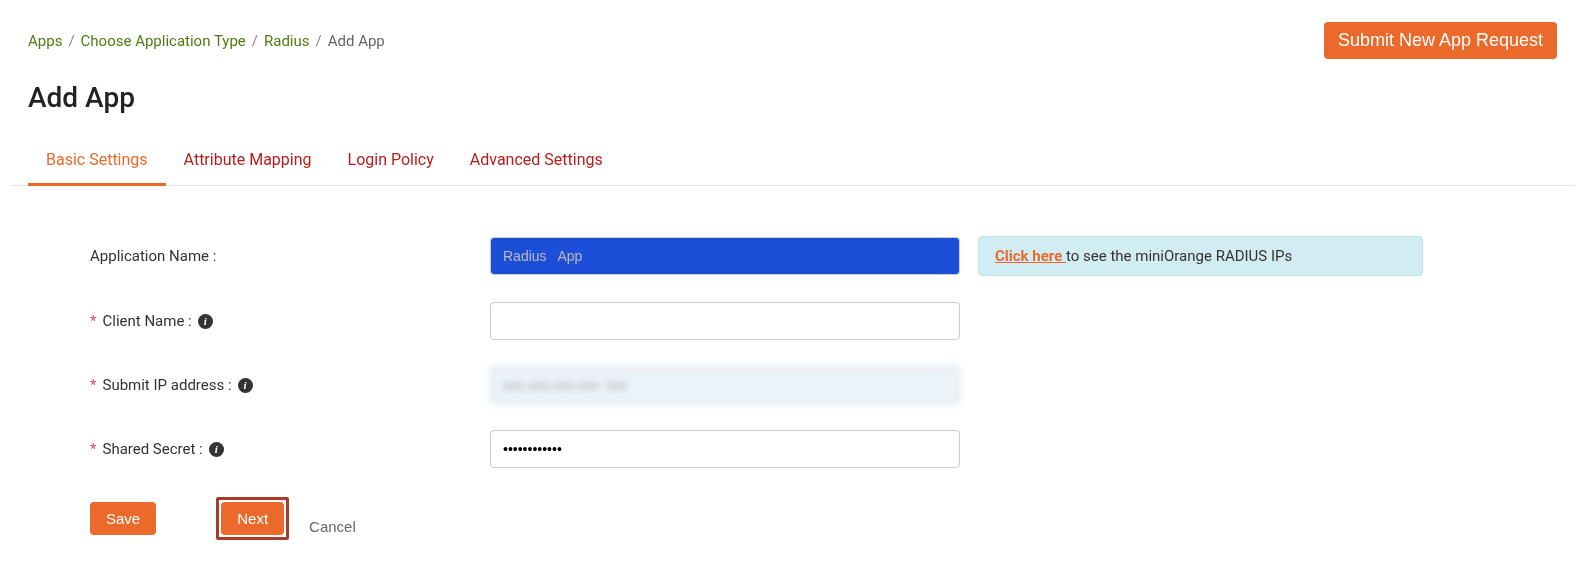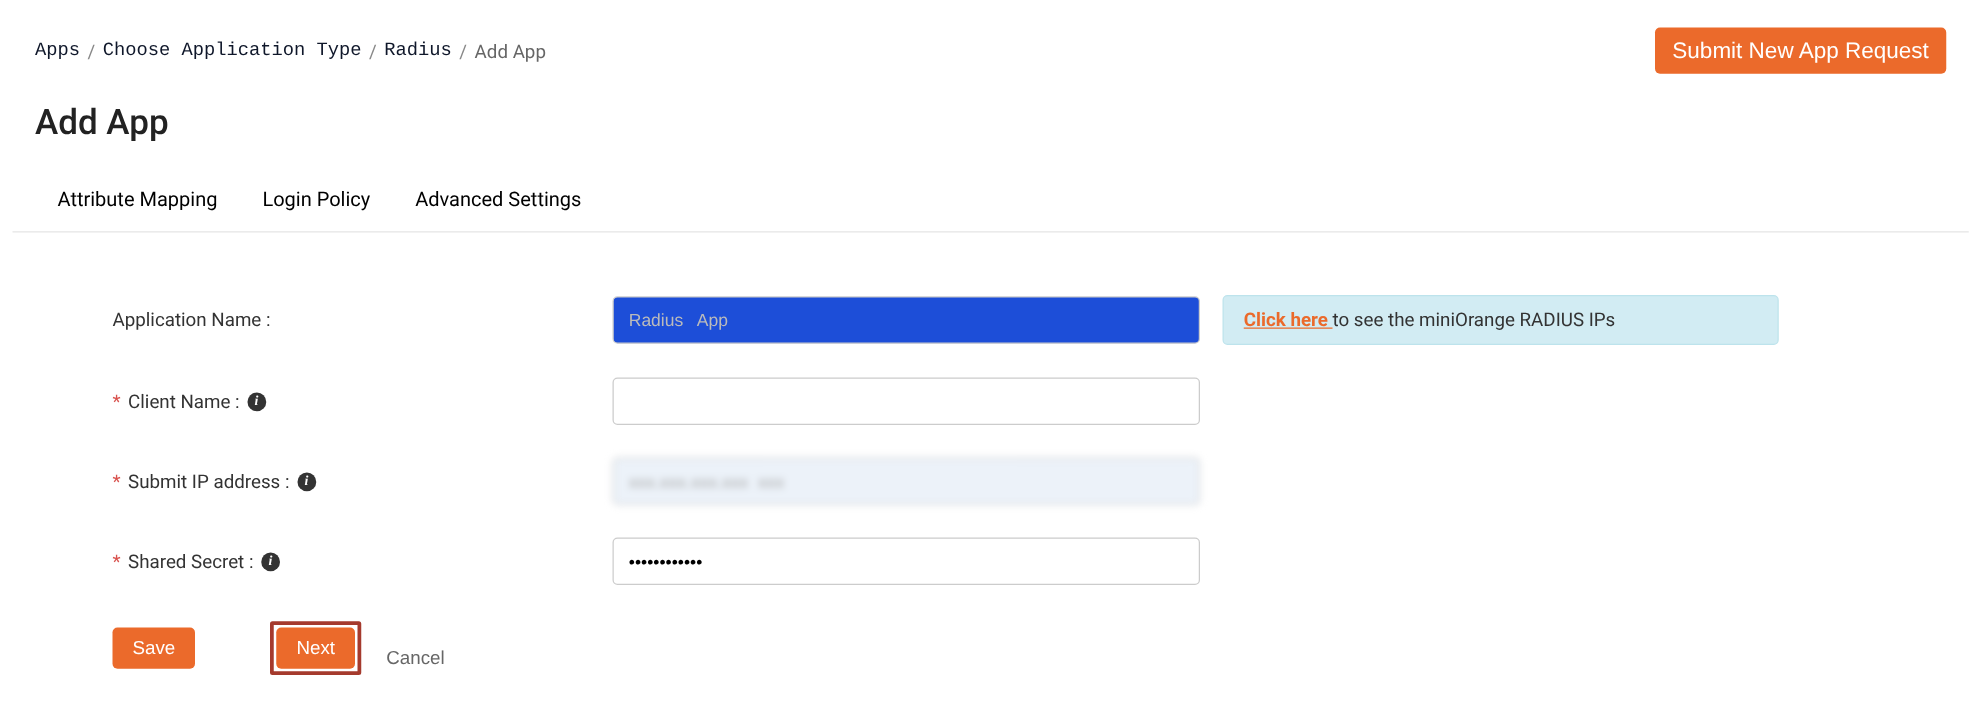--- a/index.html
+++ b/index.html
@@ -16,23 +16,22 @@
     padding: 22px 28px 8px 28px;
   }
   .breadcrumb {
     display: flex;
     align-items: center;
     flex-wrap: wrap;
     gap: 6px;
     font-size: 15px;
   }
   .breadcrumb a {
-    color: #0f172a;
+    color: #4d7c0f;
     text-decoration: none;
-    font-family: Liberation Mono, monospace;
   }
   .breadcrumb .sep {
     color: #888;
   }
   .breadcrumb .current {
     color: #666;
   }
   .submit-btn {
     background: #eb6a2b;
     color: #fff;
@@ -52,21 +51,21 @@
     padding: 0 10px 0 10px;
   }
   .tabs {
     display: flex;
     border-bottom: 1px solid #e5e5e5;
     padding-left: 18px;
   }
   .tab {
     padding: 12px 18px 14px 18px;
     cursor: pointer;
-    color: #000000;
+    color: #b91c1c;
     font-size: 16px;
     border-bottom: 3px solid transparent;
     margin-bottom: -1px;
   }
   .tab.active {
     color: #eb6a2b;
     border-bottom: 3px solid #eb6a2b;
   }
   .form-area {
     padding: 50px 90px 20px 90px;
@@ -190,20 +189,21 @@
     <span class="sep">/</span>
     <span class="current">Add App</span>
   </nav>
   <button class="submit-btn">Submit New App Request</button>
 </div>
 
 <h1 class="page-title">Add App</h1>
 
 <div class="tab-divider-wrap">
   <div class="tabs">
+    <div class="tab active">Basic Settings</div>
     <div class="tab">Attribute Mapping</div>
     <div class="tab">Login Policy</div>
     <div class="tab">Advanced Settings</div>
   </div>
 </div>
 
 <div class="form-area">
 
   <div class="form-row">
     <div class="label-col">

